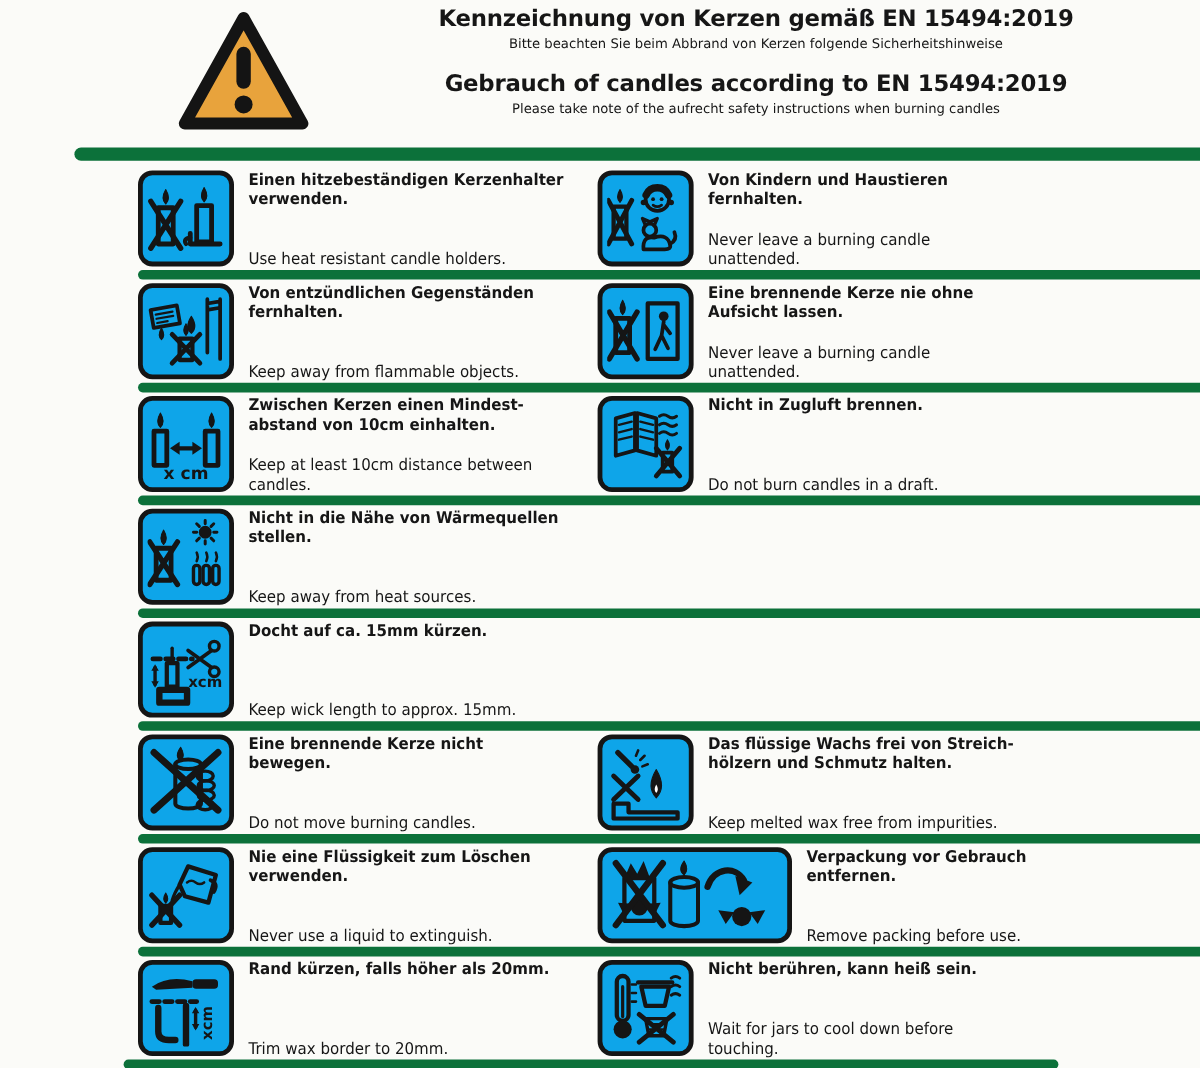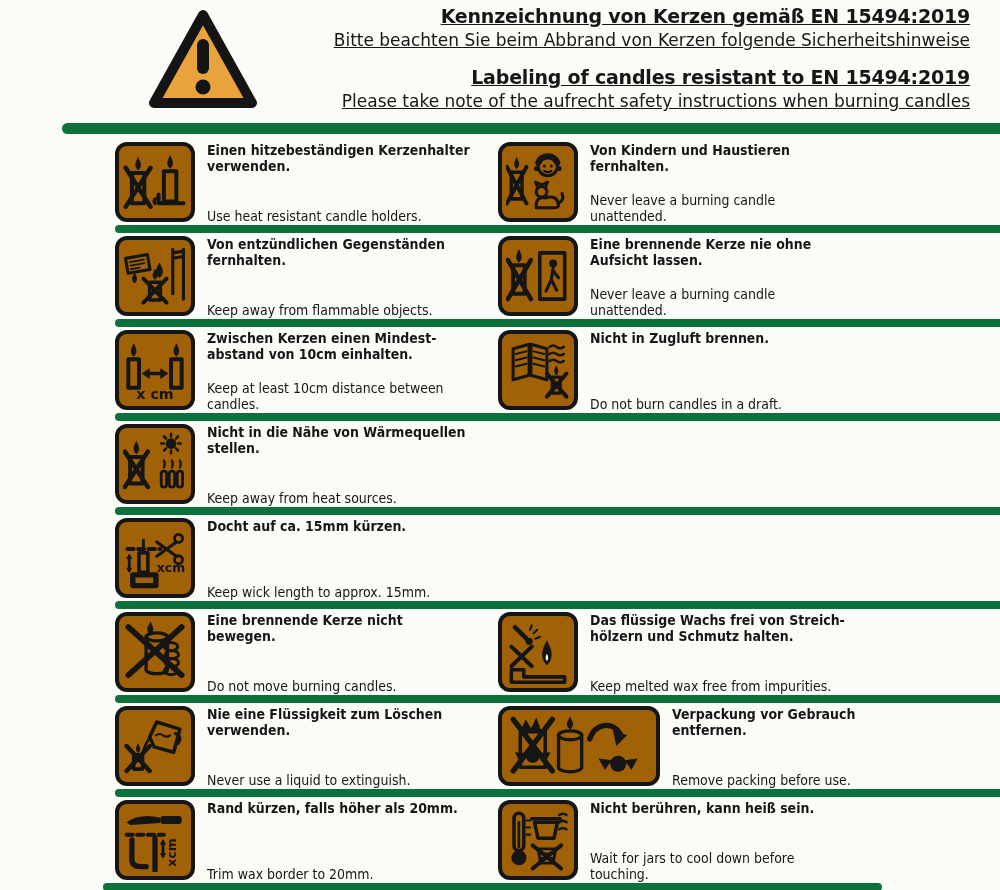--- a/index.html
+++ b/index.html
@@ -8,38 +8,38 @@
     background:#fbfbf8;
     font-family:"DejaVu Sans","Liberation Sans",sans-serif;
     color:#161616;
     overflow:hidden;
   }
   .sheet{position:relative;width:1000px;height:890px;overflow:hidden;}
 
   
   .hdr{position:absolute;top:0;left:0;right:0;height:123px;}
   .warn-tri{position:absolute;left:146px;top:6px;}
-  .titles{position:absolute;left:290px;top:6px;width:680px;text-align:right;text-decoration:underline;}
+  .titles{position:absolute;left:290px;top:6px;width:680px;text-align:center;}
   .t-main{font-size:19px;font-weight:bold;letter-spacing:-0.2px;margin:0;line-height:1.15;white-space:nowrap;}
-  .t-sub{font-size:17px;font-weight:500;margin:2px 0 0 0;line-height:1.2;white-space:nowrap;}
+  .t-sub{font-size:11px;font-weight:500;margin:2px 0 0 0;line-height:1.2;white-space:nowrap;}
   .t-gap{height:17px;}
 
   
   .divider{background:#0c713a;border-radius:6px;}
   .div-top{position:absolute;left:62px;right:-8px;top:123px;height:11px;}
   .row-div{height:8px;margin:0 -8px 0 0;}
   .bottom-div{height:8px;margin:0 118px 0 -12px;}
 
   
   .grid{position:absolute;top:139px;left:115px;right:0;}
   .row{display:grid;grid-template-columns:383px 1fr;min-height:86px;align-items:start;}
   .cell{display:flex;gap:12px;align-items:flex-start;padding-top:3px;}
   .icon-box{
     flex:0 0 auto;width:80px;height:80px;box-sizing:border-box;
-    border:4px solid #151515;border-radius:12px;background:#a16207;
+    border:4px solid #151515;border-radius:12px;background:#0ea5e9;
     display:flex;align-items:center;justify-content:center;
   }
   .icon-box.wide{width:162px;}
   .texts{
     display:flex;flex-direction:column;justify-content:space-between;
     min-height:82px;width:300px;
     transform:scaleX(0.93);transform-origin:0 0;
   }
   .cell.right .texts{width:340px;}
   .de{font-size:13.5px;font-weight:bold;margin:0;line-height:1.22;white-space:pre-line;}
@@ -55,21 +55,21 @@
       <svg width="114" height="106" viewBox="0 0 114 106">
         <path d="M57 9 L106 97 L8 97 Z" fill="#e8a33c" stroke="#141414" stroke-width="10" stroke-linejoin="round"></path>
         <rect x="51" y="33" width="12" height="35" rx="6" fill="#141414"></rect>
         <circle cx="57" cy="81" r="7.5" fill="#141414"></circle>
       </svg>
     </span>
     <div class="titles">
       <p class="t-main">Kennzeichnung von Kerzen gemäß EN 15494:2019</p>
       <p class="t-sub">Bitte beachten Sie beim Abbrand von Kerzen folgende Sicherheitshinweise</p>
       <div class="t-gap"></div>
-      <p class="t-main">Labeling of candles resistant to EN 15494:2019</p>
+      <p class="t-main">Gebrauch of candles according to EN 15494:2019</p>
       <p class="t-sub">Please take note of the aufrecht safety instructions when burning candles</p>
     </div>
   </div>
 
   <div class="divider div-top"></div>
 
   <div class="grid" id="grid">
       <div class="row">
         <div class="cell">
           <span class="icon-box">

